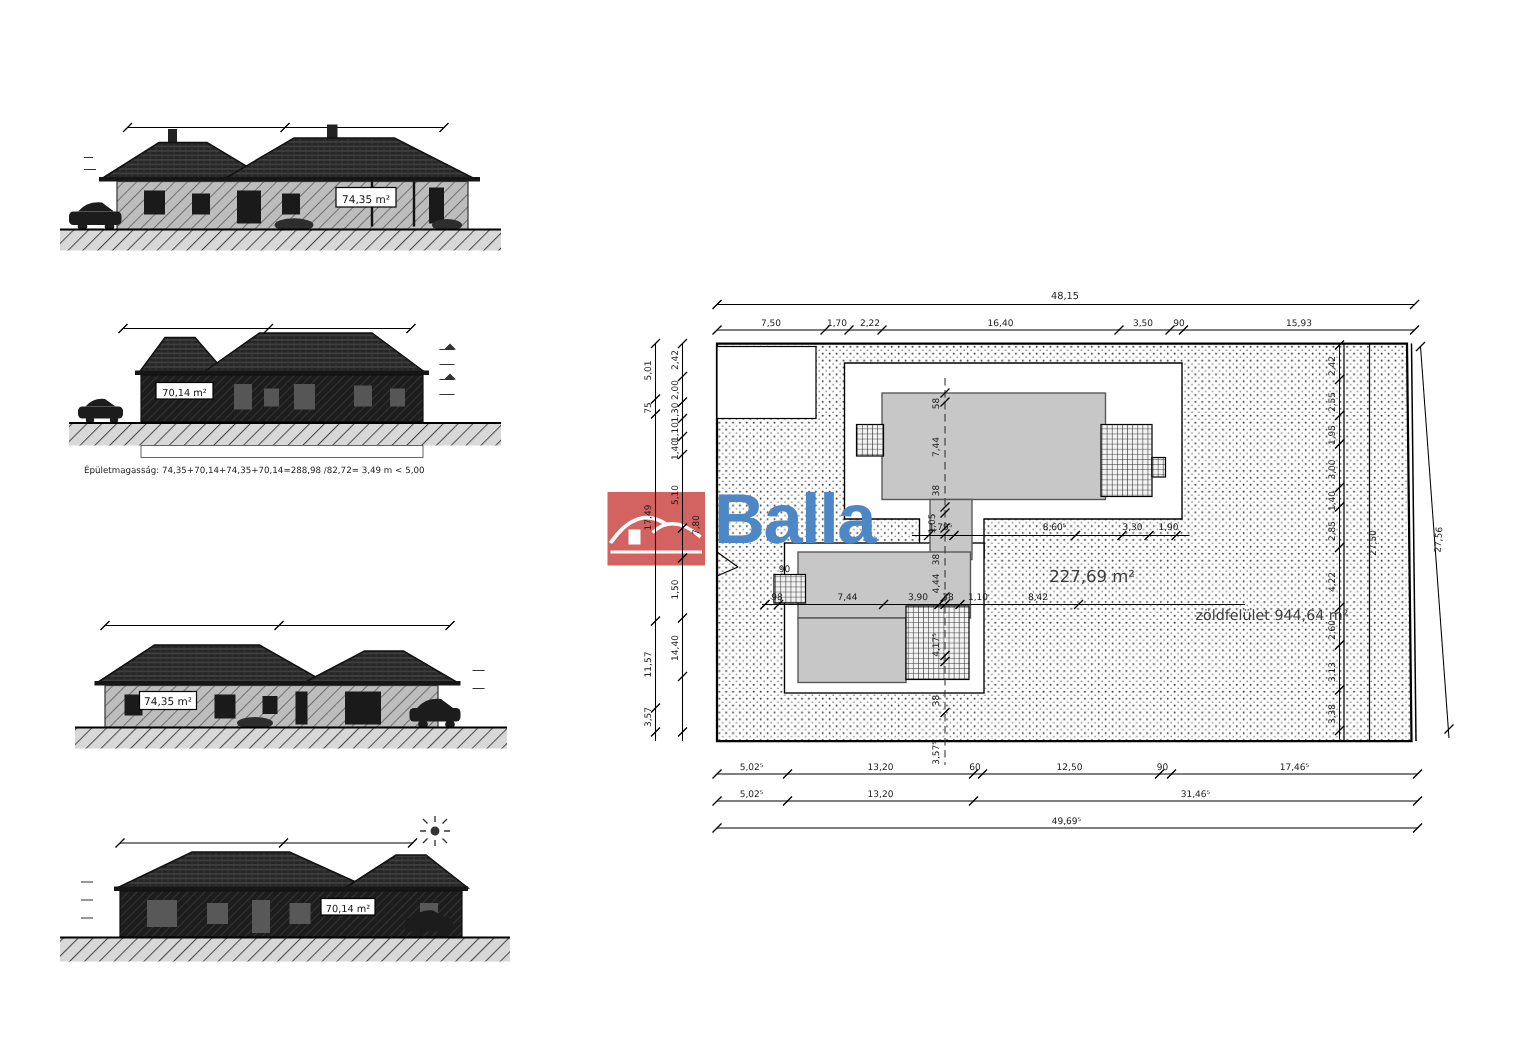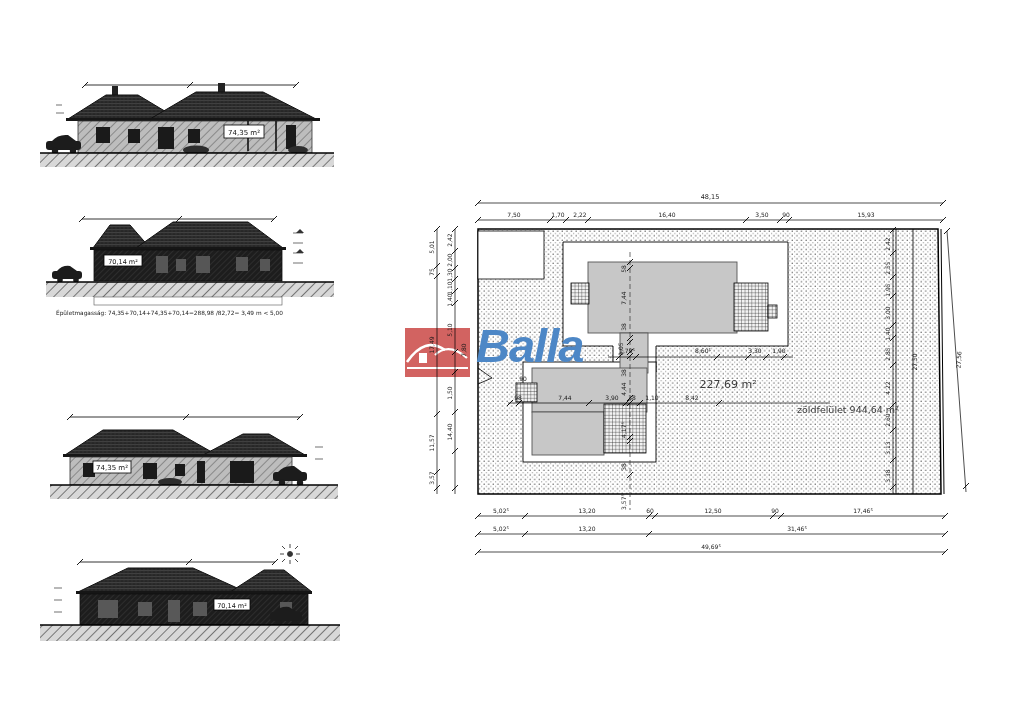--- a/index.html
+++ b/index.html
@@ -13,21 +13,21 @@
   .area-label{font-size:11px;fill:#3d3d3d;}
   .green-label{font-size:9.5px;fill:#3d3d3d;}
   .elev-label{font-size:7px;fill:#111;}
   .note-text{font-size:5.8px;fill:#222;}
   .logo-box{position:absolute;left:405px;top:328px;width:65px;height:49px;
             background:#d26361;z-index:1;}
   .site-layer{position:absolute;left:0;top:0;z-index:2;}
   .elev-layer{position:absolute;z-index:2;}
   .logo-brand{position:absolute;left:476px;top:318px;z-index:3;
               font-size:47px;font-weight:bold;color:#4d87c6;letter-spacing:-1px;
-              font-family:"Liberation Sans","DejaVu Sans",sans-serif;font-style:italic;}
+              font-family:"Liberation Sans","DejaVu Sans",sans-serif;}
   .logo-sub{position:absolute;left:478px;top:355px;z-index:3;
             font-size:21px;font-weight:bold;color:#c94b41;letter-spacing:5px;
             -webkit-text-stroke:0.7px #ffffff;
             font-family:"Liberation Sans","DejaVu Sans",sans-serif;}
 </style>
 </head>
 <body>
 
 <div class="canvas">
 

